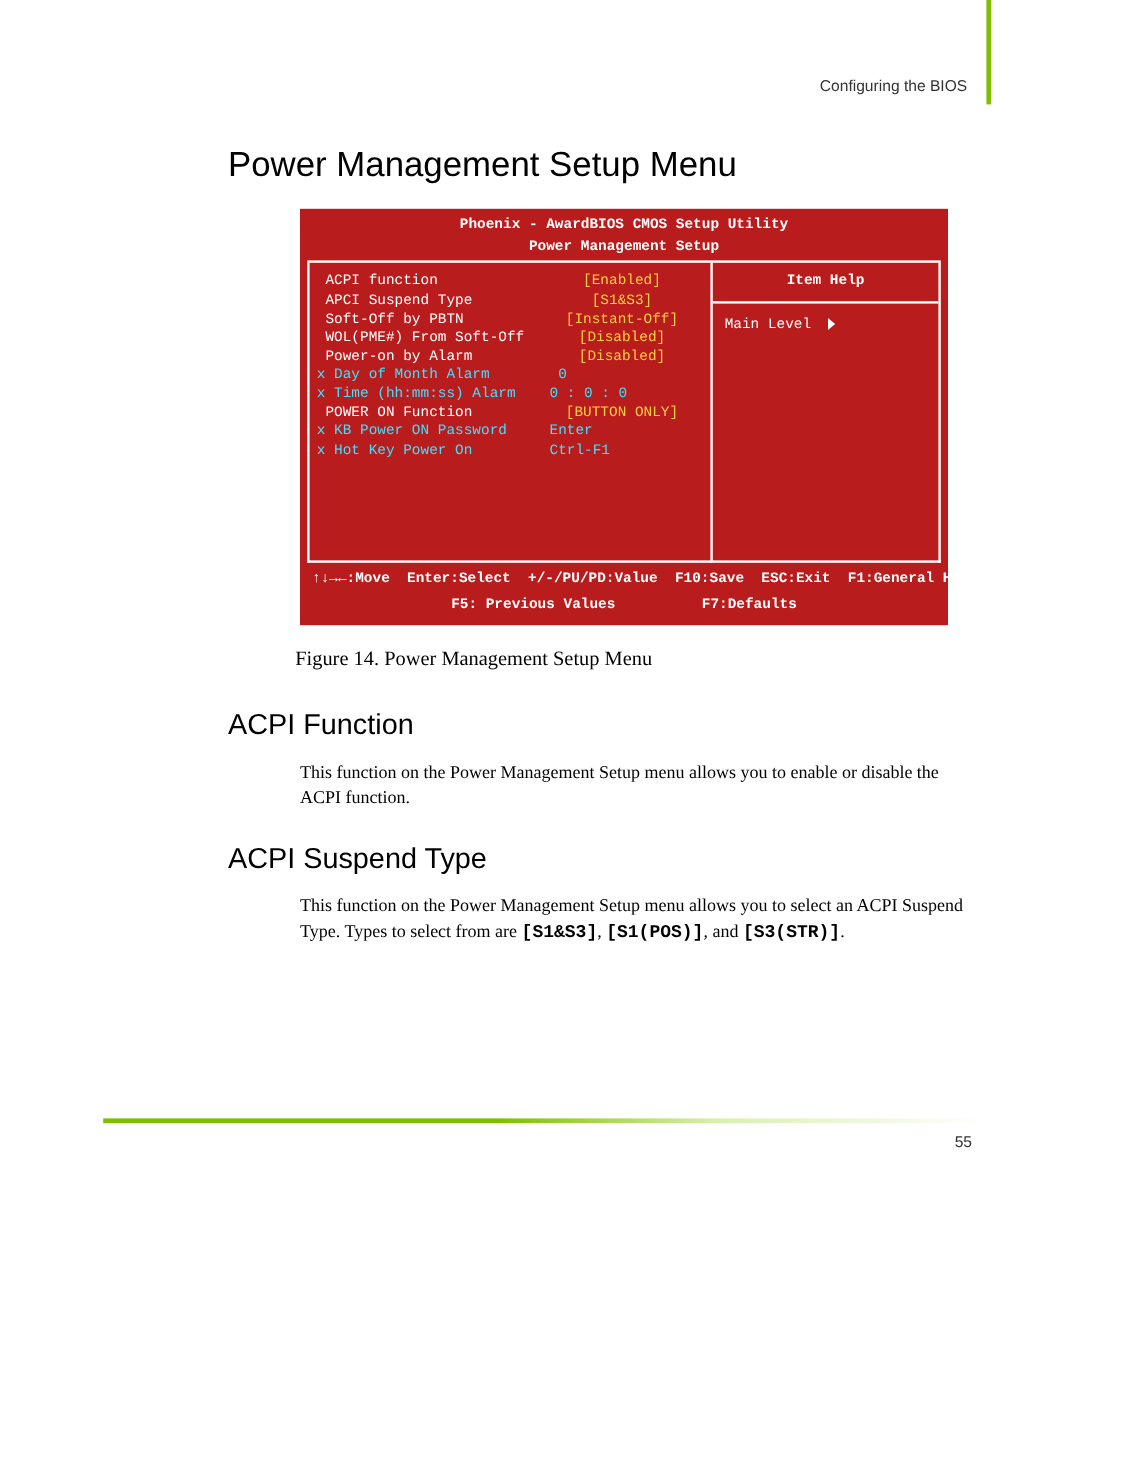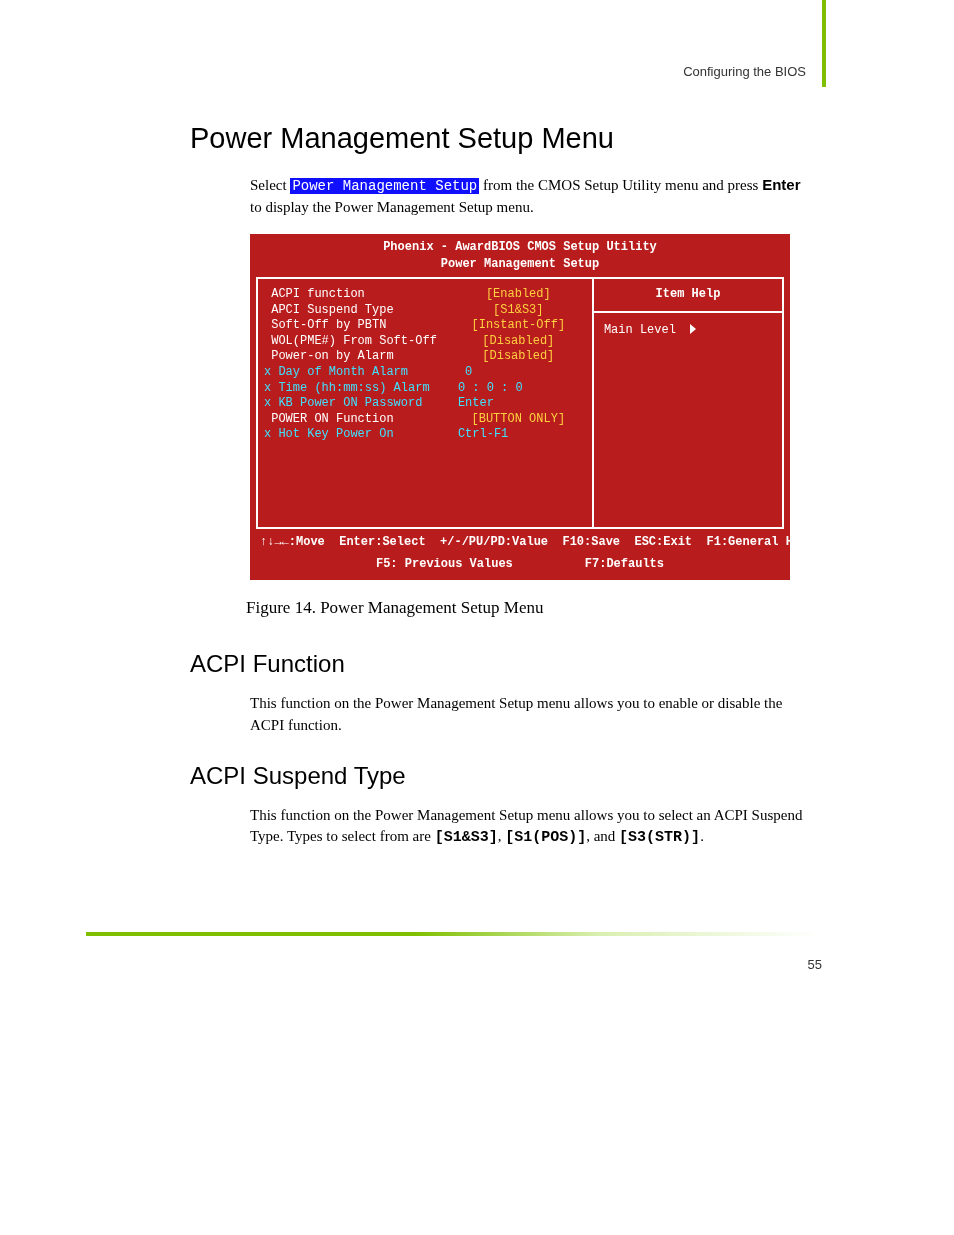--- a/index.html
+++ b/index.html
@@ -150,25 +150,24 @@
     position: absolute;
     left: 86px;
     right: 128px;
     top: 932px;
     height: 4px;
     background: linear-gradient(to right, #7fbf00 0%, #7fbf00 45%, #d9efb0 70%, #ffffff 100%);
   }
   .page-num {
     position: absolute;
     top: 944px;
-    right: 124px;
+    right: 136px;
     font-family: "Verdana", sans-serif;
     font-size: 13px;
     color: #333;
-    margin-top: 13px;
   }
   .arrow-r {
     display: inline-block;
     width: 0; height: 0;
     border-top: 5px solid transparent;
     border-bottom: 5px solid transparent;
     border-left: 6px solid #fff;
     vertical-align: middle;
     margin-left: 14px;
   }
@@ -177,40 +176,37 @@
 </head>
 <body>
 
 <div class="page">
   <div class="side-rule"></div>
   <div class="header-label">Configuring the BIOS</div>
 
   <div class="content">
     <h1 class="title">Power Management Setup Menu</h1>
 
-    <p class="body-text">
-      <span>Select </span><span class="hl">Power Management Setup</span><span> from the CMOS Setup Utility menu and press </span><span class="kbd">Enter</span><span> to display the Power Management Setup menu.</span>
-    </p>
 
     <div class="bios">
       <div class="bios-title">Phoenix - AwardBIOS CMOS Setup Utility</div>
       <div class="bios-sub">Power Management Setup</div>
       <div class="bios-body">
         <div class="bios-left" id="bios-left">
             <div class="bios-row"><span class="col1"> ACPI function</span><span class="col2 yellow">[Enabled]</span></div>
             <div class="bios-row"><span class="col1"> APCI Suspend Type</span><span class="col2 yellow">[S1&amp;S3]</span></div>
             <div class="bios-row"><span class="col1"> Soft-Off by PBTN</span><span class="col2 yellow">[Instant-Off]</span></div>
             <div class="bios-row"><span class="col1"> WOL(PME#) From Soft-Off</span><span class="col2 yellow">[Disabled]</span></div>
             <div class="bios-row"><span class="col1"></span><span class="col2 "></span></div>
             <div class="bios-row"><span class="col1"> Power-on by Alarm</span><span class="col2 yellow">[Disabled]</span></div>
             <div class="bios-row cyan"><span class="col1">x Day of Month Alarm</span><span class="col2 cyan">  0</span></div>
             <div class="bios-row cyan"><span class="col1">x Time (hh:mm:ss) Alarm</span><span class="col2 cyan"> 0 : 0 : 0</span></div>
             <div class="bios-row"><span class="col1"></span><span class="col2 "></span></div>
+            <div class="bios-row"><span class="col1"> POWER ON Function</span><span class="col2 yellow">[BUTTON ONLY]</span></div>
             <div class="bios-row cyan"><span class="col1">x KB Power ON Password</span><span class="col2 cyan"> Enter</span></div>
-            <div class="bios-row"><span class="col1"> POWER ON Function</span><span class="col2 yellow">[BUTTON ONLY]</span></div>
             <div class="bios-row cyan"><span class="col1">x Hot Key Power On</span><span class="col2 cyan"> Ctrl-F1</span></div>
           </div>
         <div class="bios-right">
           <div class="bios-right-head">Item Help</div>
           <div class="bios-right-body">
             <span>Main Level</span><span class="arrow-r"></span>
           </div>
         </div>
       </div>
       <div class="bios-footer">↑↓→←:Move  Enter:Select  +/-/PU/PD:Value  F10:Save  ESC:Exit  F1:General Help</div>

